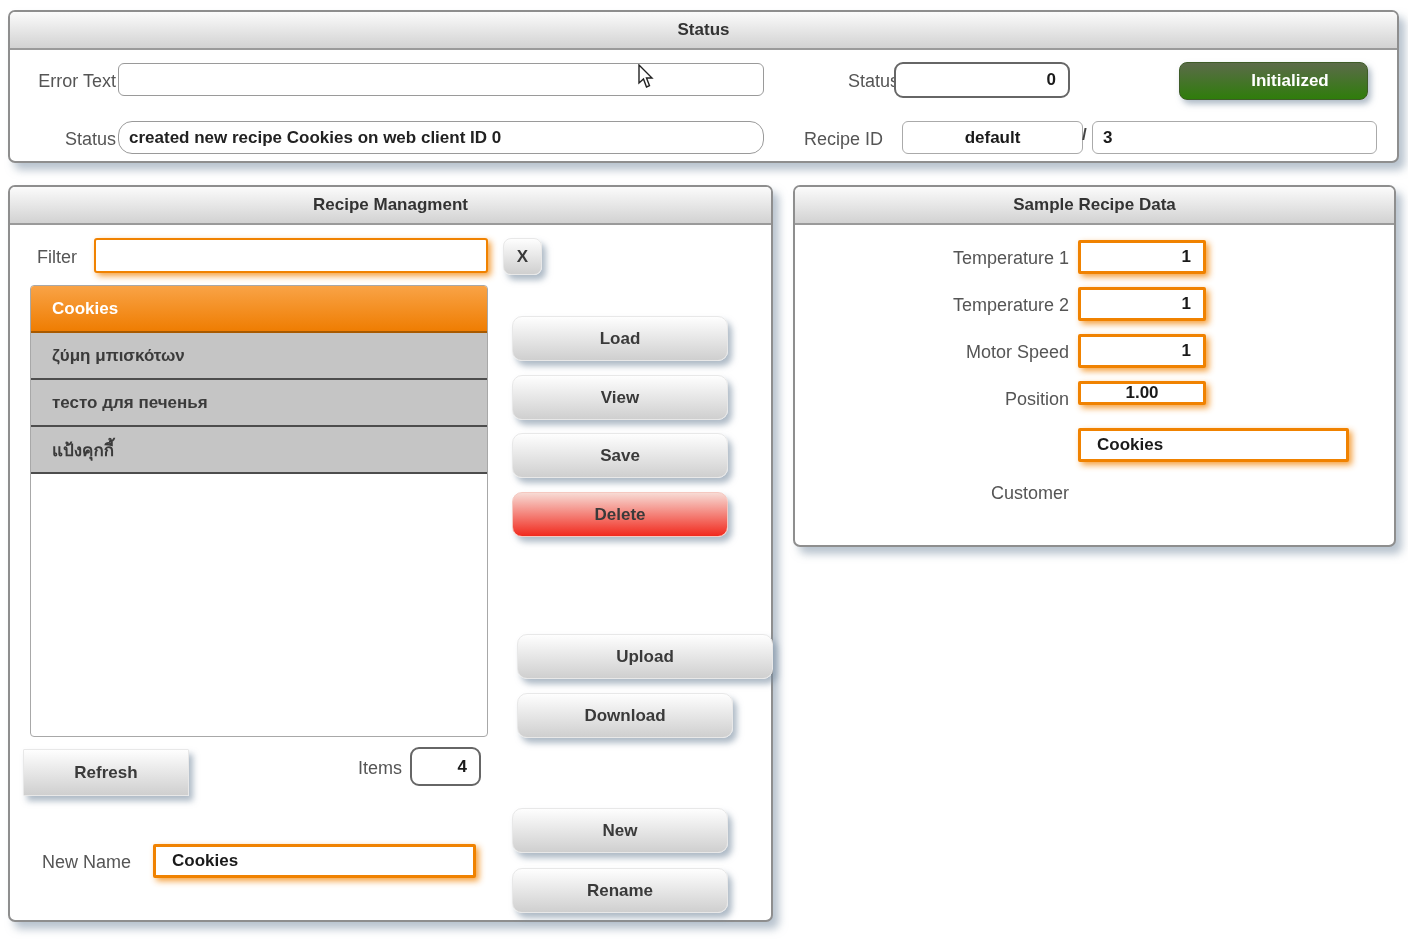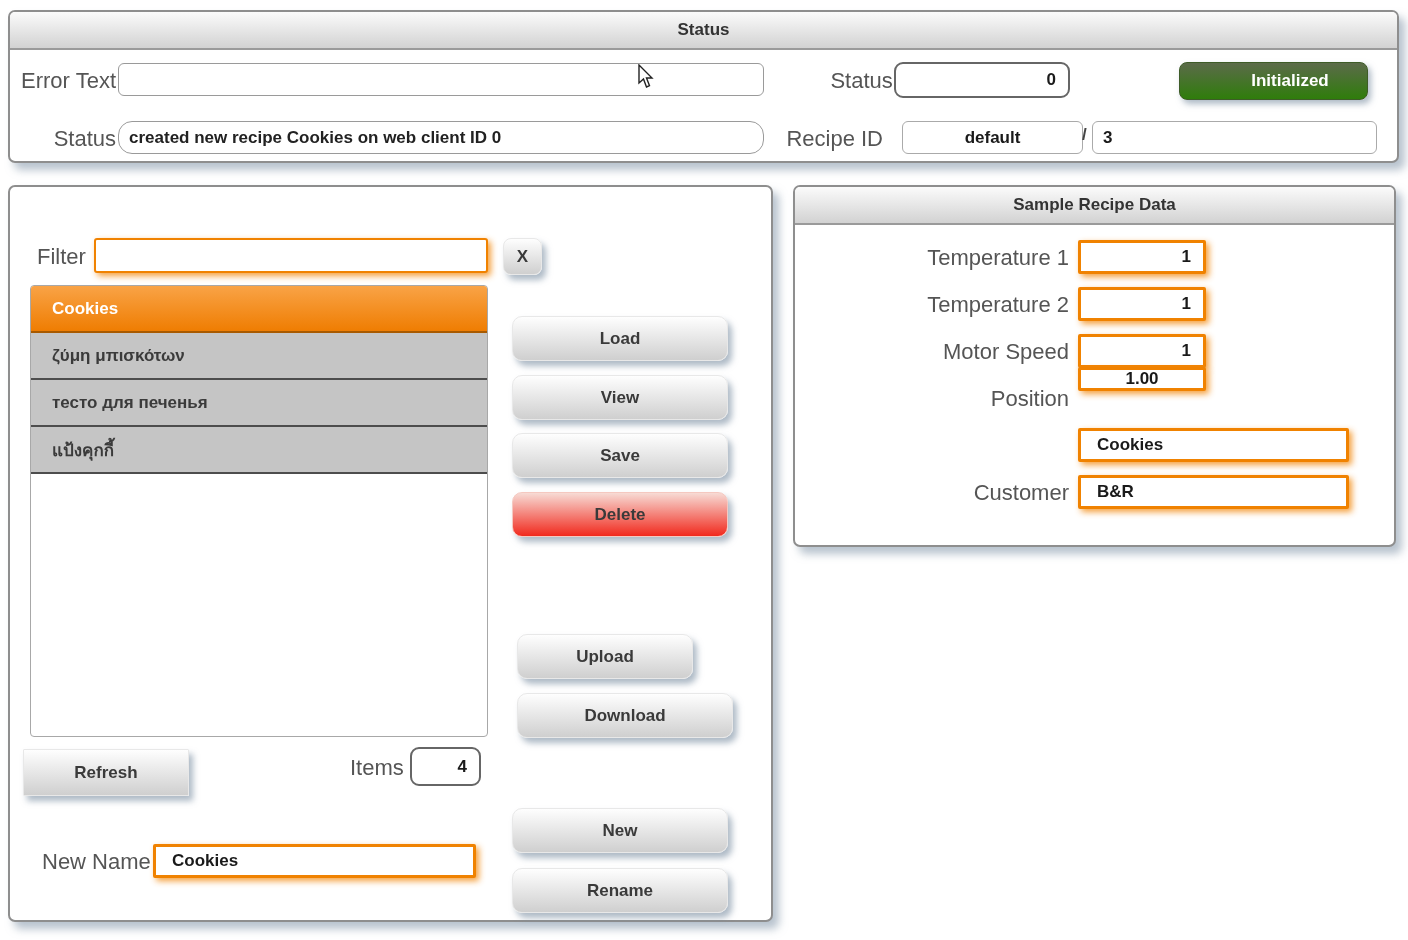--- a/index.html
+++ b/index.html
@@ -13,21 +13,21 @@
     box-shadow:6px 7px 9px rgba(125,145,165,0.55);
   }
   .panel-header {
     position:absolute; left:0; right:0; top:0; height:38px;
     background:linear-gradient(#fbfbfb,#d2d2d2);
     border-bottom:2px solid #9a9a9a; border-radius:5px 5px 0 0;
     display:flex; align-items:center; justify-content:center;
     font-size:17px; font-weight:bold; color:#333;
   }
 
-  .label { position:absolute; font-size:22px; color:#555; line-height:22px; }
+  .label { position:absolute; font-size:18px; color:#555; line-height:22px; }
   .r { text-align:right; }
 
   
   input {
     position:absolute; font-family:inherit; font-size:17px; color:#1a1a1a;
     background:#fff; border:1px solid #9a9a9a; border-radius:6px;
     padding:0 10px; outline:none;
   }
   .in-plain  { font-weight:bold; }
   .in-dark   {
@@ -101,38 +101,39 @@
   <input class="in-center" style="left: 884px; top: 109px; width: 181px; height: 33px; border-color: rgb(170, 170, 170); margin-left: 8px;" value="default">
   <div class="slash" style="left:1072px; top:113px;">/</div>
   <input class="in-plain" style="left: 1082px; top: 109px; width: 285px; height: 33px; border-color: rgb(170, 170, 170);" value="3">
 </div>
 
 <svg class="cursor" viewBox="0 0 17 26">
   <polygon points="1,1 1,19 5.5,15 8.5,23 11.5,21.7 8.5,14 14,14" fill="#fff" stroke="#222" stroke-width="1.4"></polygon>
 </svg>
 
 <div class="panel" style="left:8px; top:185px; width:765px; height:737px;">
+  <div class="panel-header">Recipe Managment</div>
 
   <div class="label" style="left:27px; top:59px;">Filter</div>
   <input class="in-orange" style="left: 84px; top: 51px; width: 394px; height: 35px; border-width: 2px; border-radius: 3px;" value="">
   <button class="btn" type="button" style="left:493px; top:51px; width:39px; height:37px; border-radius:8px;">X</button>
 
   <div class="recipe-list">
     <div class="recipe-item selected">Cookies</div>
     <div class="recipe-item">ζύμη μπισκότων</div>
     <div class="recipe-item">тесто для печенья</div>
     <div class="recipe-item">แป้งคุกกี้</div>
   </div>
 
   <button class="btn" type="button" style="left:502px; top:129px; width:216px; height:45px;">Load</button>
   <button class="btn" type="button" style="left:502px; top:188px; width:216px; height:45px;">View</button>
   <button class="btn" type="button" style="left:502px; top:246px; width:216px; height:45px;">Save</button>
   <button class="btn btn-red" type="button" style="left:502px; top:305px; width:216px; height:45px;">Delete</button>
 
-  <button class="btn" type="button" style="left:507px; top:447px; width:176px; height:45px;">Upload</button>
+  <button class="btn" type="button" style="left:507px; top:447px; width:256px; height:45px;">Upload</button>
   <button class="btn" type="button" style="left:507px; top:506px; width:216px; height:45px;">Download</button>
 
   <button class="btn" type="button" style="left:13px; top:562px; width:166px; height:47px; border-radius:1px;">Refresh</button>
 
   <div class="label r" style="left:340px; top:570px; width:52px;">Items</div>
   <input class="in-dark" style="left: 400px; top: 560px; width: 71px; height: 39px;" value="4">
 
   <div class="label" style="left:32px; top:664px;">New Name</div>
   <input class="in-orange" style="left: 143px; top: 657px; width: 323px; height: 34px; padding-left: 16px;" value="Cookies">
 
@@ -146,19 +147,18 @@
   <div class="label r sample-label" style="top:60px;">Temperature 1</div>
   <input class="in-orange ta-right" style="left: 283px; top: 53px; width: 128px; height: 34px;" value="1">
 
   <div class="label r sample-label" style="top:107px;">Temperature 2</div>
   <input class="in-orange ta-right" style="left: 283px; top: 100px; width: 128px; height: 34px;" value="1">
 
   <div class="label r sample-label" style="top:154px;">Motor Speed</div>
   <input class="in-orange ta-right" style="left: 283px; top: 147px; width: 128px; height: 34px;" value="1">
 
   <div class="label r sample-label" style="top:201px;">Position</div>
-  <input class="in-orange ta-center" style="left: 283px; top: 180px; width: 128px; height: 24px;" value="1.00">
+  <input class="in-orange ta-center" style="left: 283px; top: 194px; width: 128px; height: 24px;" value="1.00">
 
   <input class="in-orange" style="left: 283px; top: 241px; width: 271px; height: 34px; padding-left: 16px;" value="Cookies">
 
   <div class="label r sample-label" style="top:295px;">Customer</div>
-  <input class="in-orange" style="left: 283px; top: 288px; width: 271px; height: 34px; padding-left: 16px;" value="B&amp;R">
 </div>
 
 </body></html>

